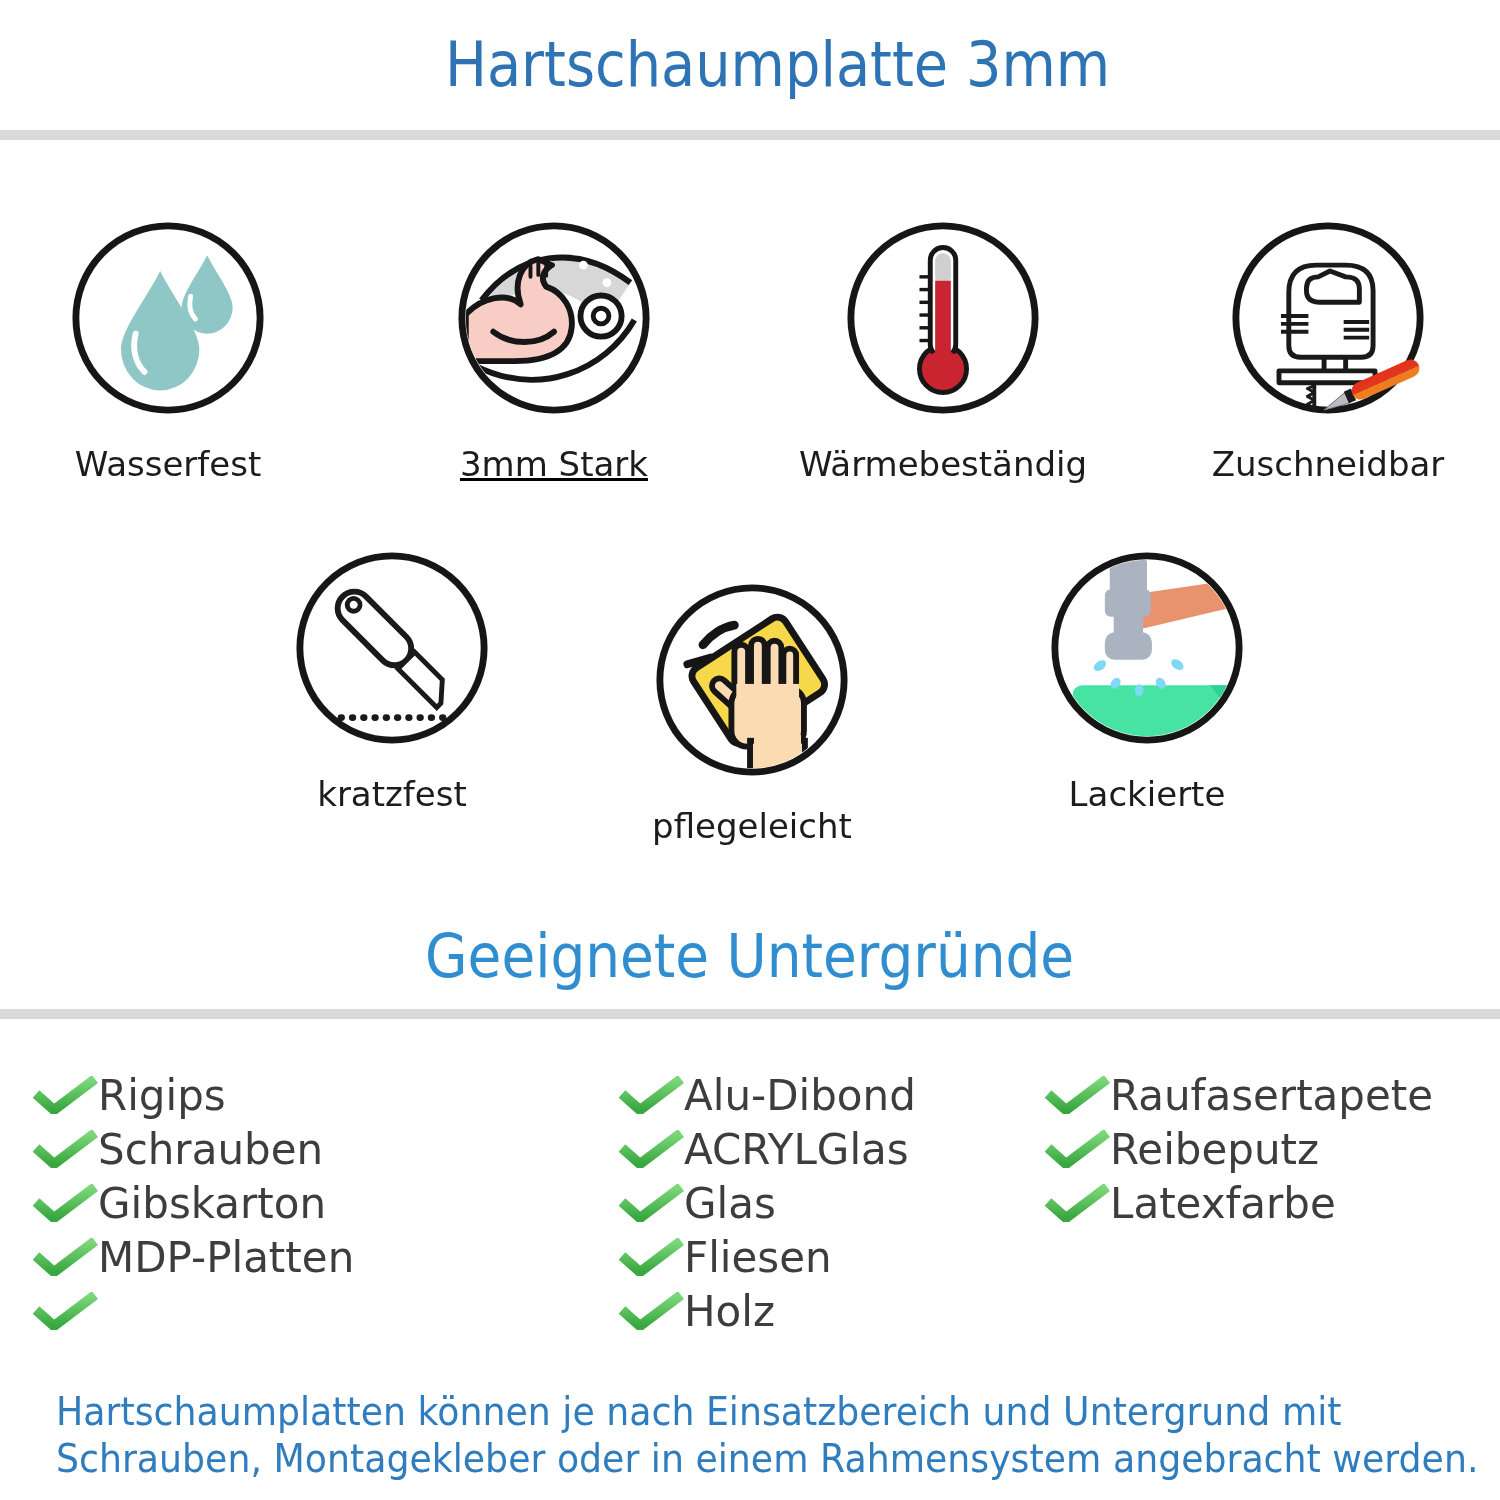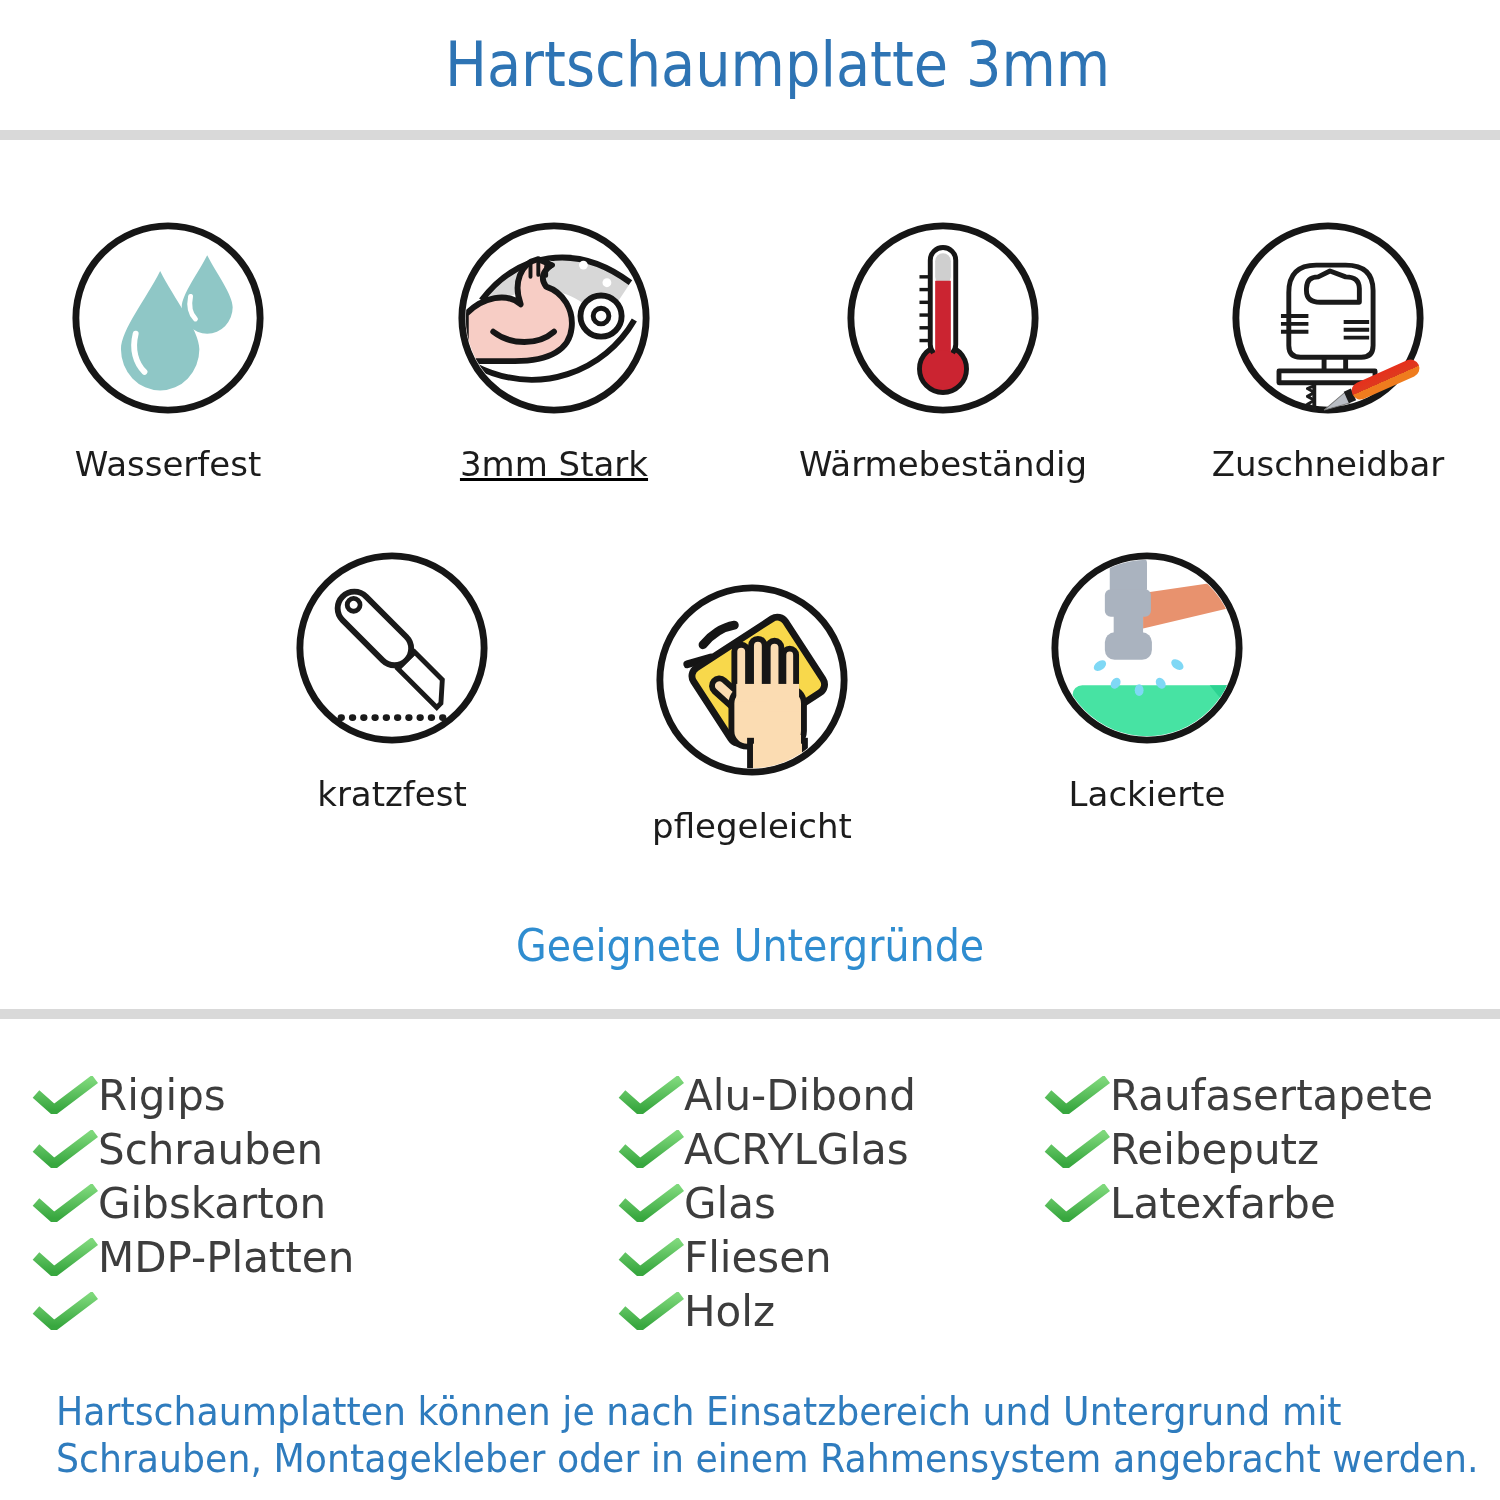--- a/index.html
+++ b/index.html
@@ -4,21 +4,21 @@
 <style>
   html,body{margin:0;padding:0;background:#fff;}
   #canvas{position:relative;width:1500px;height:1500px;background:#fff;overflow:hidden;
           font-family:"DejaVu Sans","Liberation Sans",sans-serif;}
   .bar{position:absolute;left:0;width:100%;height:10px;background:#d9d9d9;}
   #bar1{top:130px;}
   #bar2{top:1009px;}
   .title{position:absolute;left:0;width:100%;text-align:center;white-space:nowrap;}
   .title span{display:inline-block;transform:scaleX(0.90);transform-origin:center;font-weight:500;}
   #title1{top:28px;font-size:62px;color:#2e74b4;padding-left:28px;}
-  #title2{top:920px;font-size:44px;color:#2f8dd0;}
+  #title2{top:920px;font-size:61px;color:#2f8dd0;}
   .feature{position:absolute;width:340px;text-align:center;}
   .feature .circle-wrap{display:block;width:340px;text-align:center;}
   .feature .label{margin-top:24px;font-size:34px;color:#1c1c1c;letter-spacing:0px;}
   .col{position:absolute;top:1068px;}
   .check-item{display:flex;align-items:center;height:54px;}
   .check-item svg{flex:0 0 auto;}
   .check-item .txt{font-size:42px;color:#3d3d3d;white-space:nowrap;}
   .footer{position:absolute;left:56px;top:1388px;color:#2f7cbe;font-size:39px;line-height:47px;white-space:nowrap;}
   .footer .ln{display:block;}
   .footer .ln span{display:inline-block;transform:scaleX(0.93);transform-origin:left center;}

